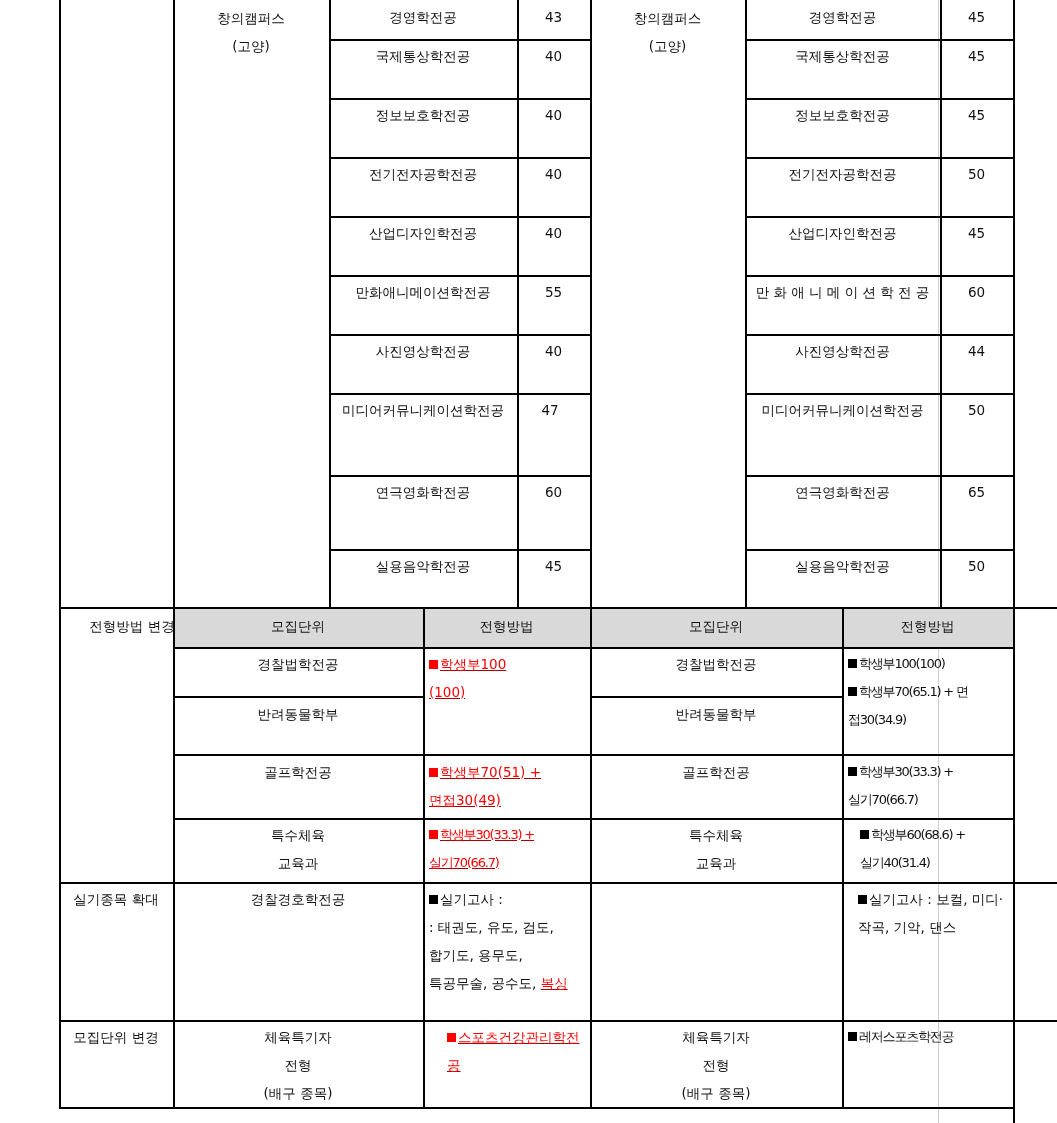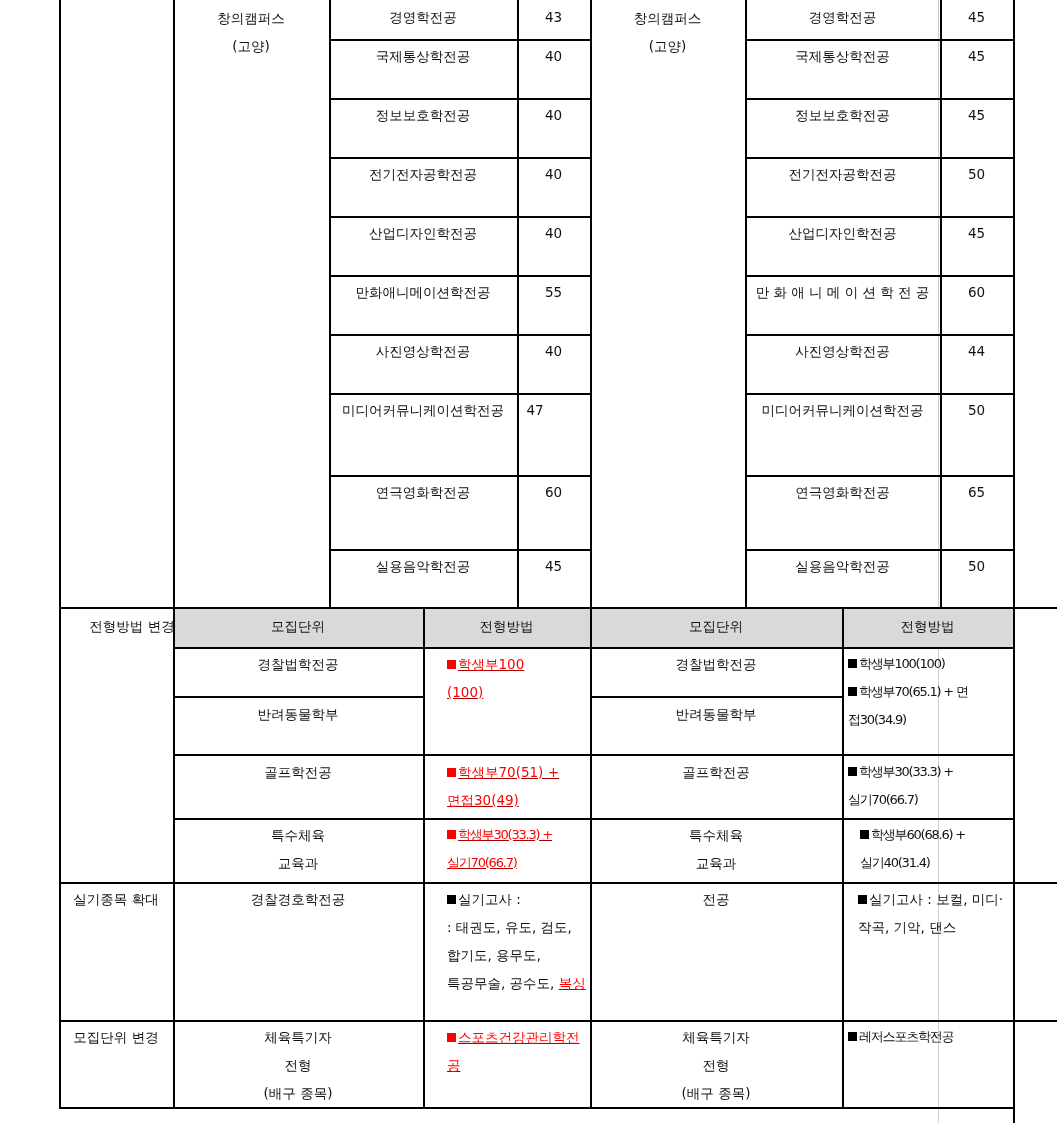--- a/index.html
+++ b/index.html
@@ -4,21 +4,21 @@
 <style>
   html, body { margin:0; padding:0; background:#ffffff; }
   body { width:1057px; height:1123px; position:relative; overflow:hidden;
          font-family:"DejaVu Sans","Liberation Sans",sans-serif; font-size:13.5px; color:#111; }
   .ln { position:absolute; background:#000; }
   .h { height:1.5px; }
   .v { width:1.5px; }
   .guide { position:absolute; left:938px; top:0; width:1px; height:1123px; background:#cfcfcf; }
   .cell { position:absolute; box-sizing:border-box; }
   .c { text-align:center; }
-  .l { text-align:left; padding-left:24px; }
+  .l { text-align:left; padding-left:6px; }
   .t { line-height:28px; }
   .hdr { position:absolute; background:#d9d9d9; }
   .red { color:#ff0000; text-decoration:underline; text-decoration-color:#a00; }
   .sq { display:inline-block; width:9px; height:9px; background:#000; margin-right:2px; vertical-align:0px; }
   .red .sq { background:#ff0000; }
   .cond { letter-spacing:-1.2px; font-size:13px; }
 </style>
 </head>
 <body>
 
@@ -58,21 +58,21 @@
     <div class="cell c t" style="left:940px;top:219px;width:73px;">45</div>
     <div class="cell c t" style="left:329px;top:278px;width:188px;">만화애니메이션학전공</div>
     <div class="cell c t" style="left:517px;top:278px;width:73px;">55</div>
     <div class="cell c t" style="left:745px;top:278px;width:195px;">만 화 애 니 메 이 션 학 전 공</div>
     <div class="cell c t" style="left:940px;top:278px;width:73px;">60</div>
     <div class="cell c t" style="left:329px;top:337px;width:188px;">사진영상학전공</div>
     <div class="cell c t" style="left:517px;top:337px;width:73px;">40</div>
     <div class="cell c t" style="left:745px;top:337px;width:195px;">사진영상학전공</div>
     <div class="cell c t" style="left:940px;top:337px;width:73px;">44</div>
     <div class="cell c t" style="left:329px;top:396px;width:188px;">미디어커뮤니케이션학전공</div>
-    <div class="cell c t" style="left:503px;top:396px;width:64px;">47</div>
+    <div class="cell c t" style="left:518px;top:396px;width:64px;">47</div>
     <div class="cell c t" style="left:745px;top:396px;width:195px;">미디어커뮤니케이션학전공</div>
     <div class="cell c t" style="left:940px;top:396px;width:73px;">50</div>
     <div class="cell c t" style="left:329px;top:478px;width:188px;">연극영화학전공</div>
     <div class="cell c t" style="left:517px;top:478px;width:73px;">60</div>
     <div class="cell c t" style="left:745px;top:478px;width:195px;">연극영화학전공</div>
     <div class="cell c t" style="left:940px;top:478px;width:73px;">65</div>
     <div class="cell c t" style="left:329px;top:552px;width:188px;">실용음악학전공</div>
     <div class="cell c t" style="left:517px;top:552px;width:73px;">45</div>
     <div class="cell c t" style="left:745px;top:552px;width:195px;">실용음악학전공</div>
     <div class="cell c t" style="left:940px;top:552px;width:73px;">50</div>
@@ -139,21 +139,20 @@
 
   <div class="cell c t" style="left:59px;top:885px;width:114px;">실기종목 확대</div>
   <div class="cell c t" style="left:173px;top:885px;width:250px;">경찰경호학전공</div>
   <div class="cell l t" style="left:423px;top:885px;width:167px;">
     <div><span class="sq"></span><span>실기고사 :</span></div>
     <div>: 태권도, 유도, 검도,</div>
     <div>합기도, 용무도,</div>
     <div><span>특공무술, 공수도, </span><span class="red">복싱</span></div>
   </div>
   <div class="cell c t" style="left:590px;top:885px;width:252px;">
-    <div>전공</div>
   </div>
   <div class="cell l t" style="left:842px;top:885px;width:171px;padding-left:16px;">
     <div><span class="sq"></span><span>실기고사 : 보컬, 미디·</span></div>
     <div>작곡, 기악, 댄스</div>
   </div>
 
   <div class="cell c t" style="left:59px;top:1023px;width:114px;">모집단위 변경</div>
   <div class="cell c t" style="left:173px;top:1023px;width:250px;">
     <div>체육특기자</div>
     <div>전형</div>

